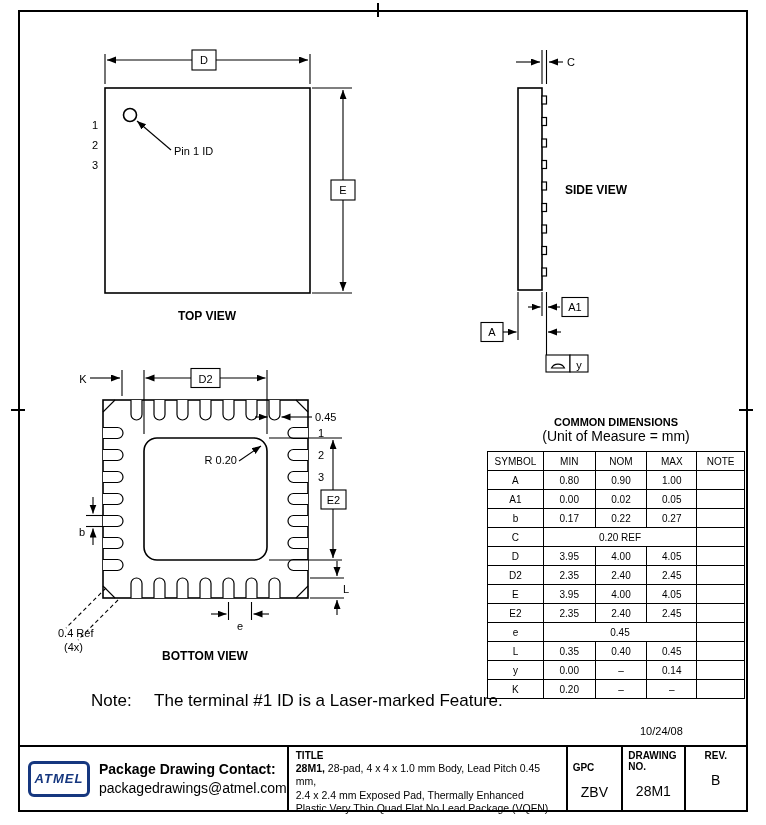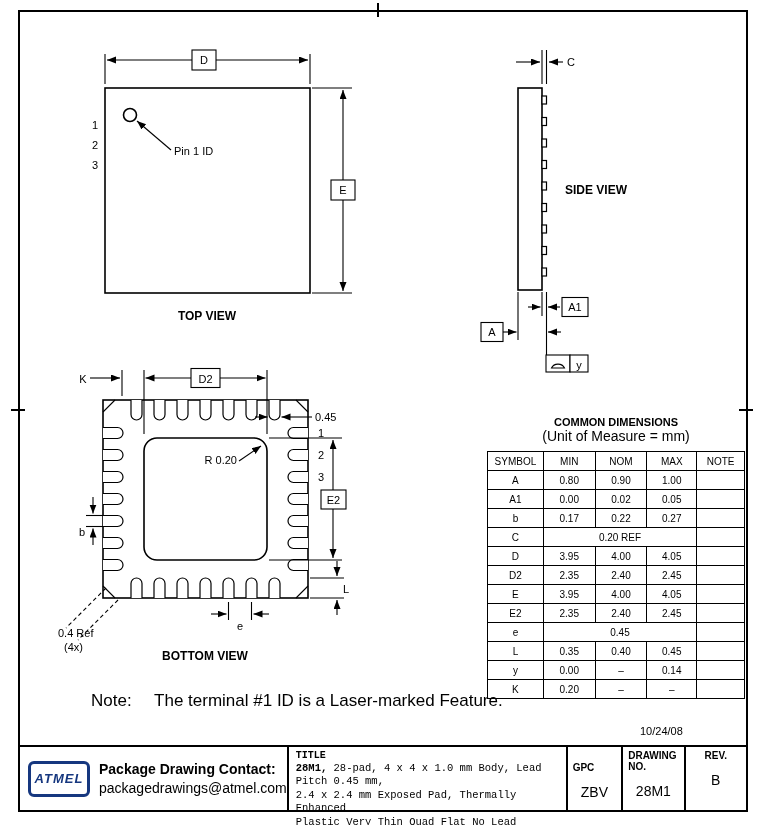--- a/index.html
+++ b/index.html
@@ -42,21 +42,21 @@
   .title-block { position:absolute; left:20px; top:745px; width:726px; height:65px;
                  border-top:2px solid #000; display:flex; box-sizing:border-box; }
   .tb-cell { box-sizing:border-box; border-right:2px solid #000; height:100%; }
   .tb-cell:last-child { border-right:none; }
   .tb-contact { width:279px; display:flex; align-items:center; gap:9px; padding-left:8px; }
   .logo { width:56px; height:30px; border:3px solid #16377f; border-radius:6px;
           display:flex; align-items:center; justify-content:center;
           color:#16377f; font-weight:bold; font-style:italic; font-size:13px; letter-spacing:1px; }
   .contact-lines { font-size:14px; line-height:1.3; }
   .contact-label { font-weight:bold; }
-  .tb-title { width:324px; padding:3px 7px;font-family:Liberation Mono, monospace; }
+  .tb-title { width:324px; padding:3px 7px; }
   .tb-label { font-weight:bold; font-size:10px; }
   .tb-title-text { font-size:10.5px; line-height:1.28; margin-top:1px; }
   .tb-gpc { width:63px; padding:15px 5px; }
   .tb-dwg { width:71px; padding:3px 5px; }
   .tb-rev { flex:1; padding:3px 19px; }
   .tb-value { text-align:center; font-size:14px; margin-top:11px; }
 </style>
 </head>
 <body>
 

